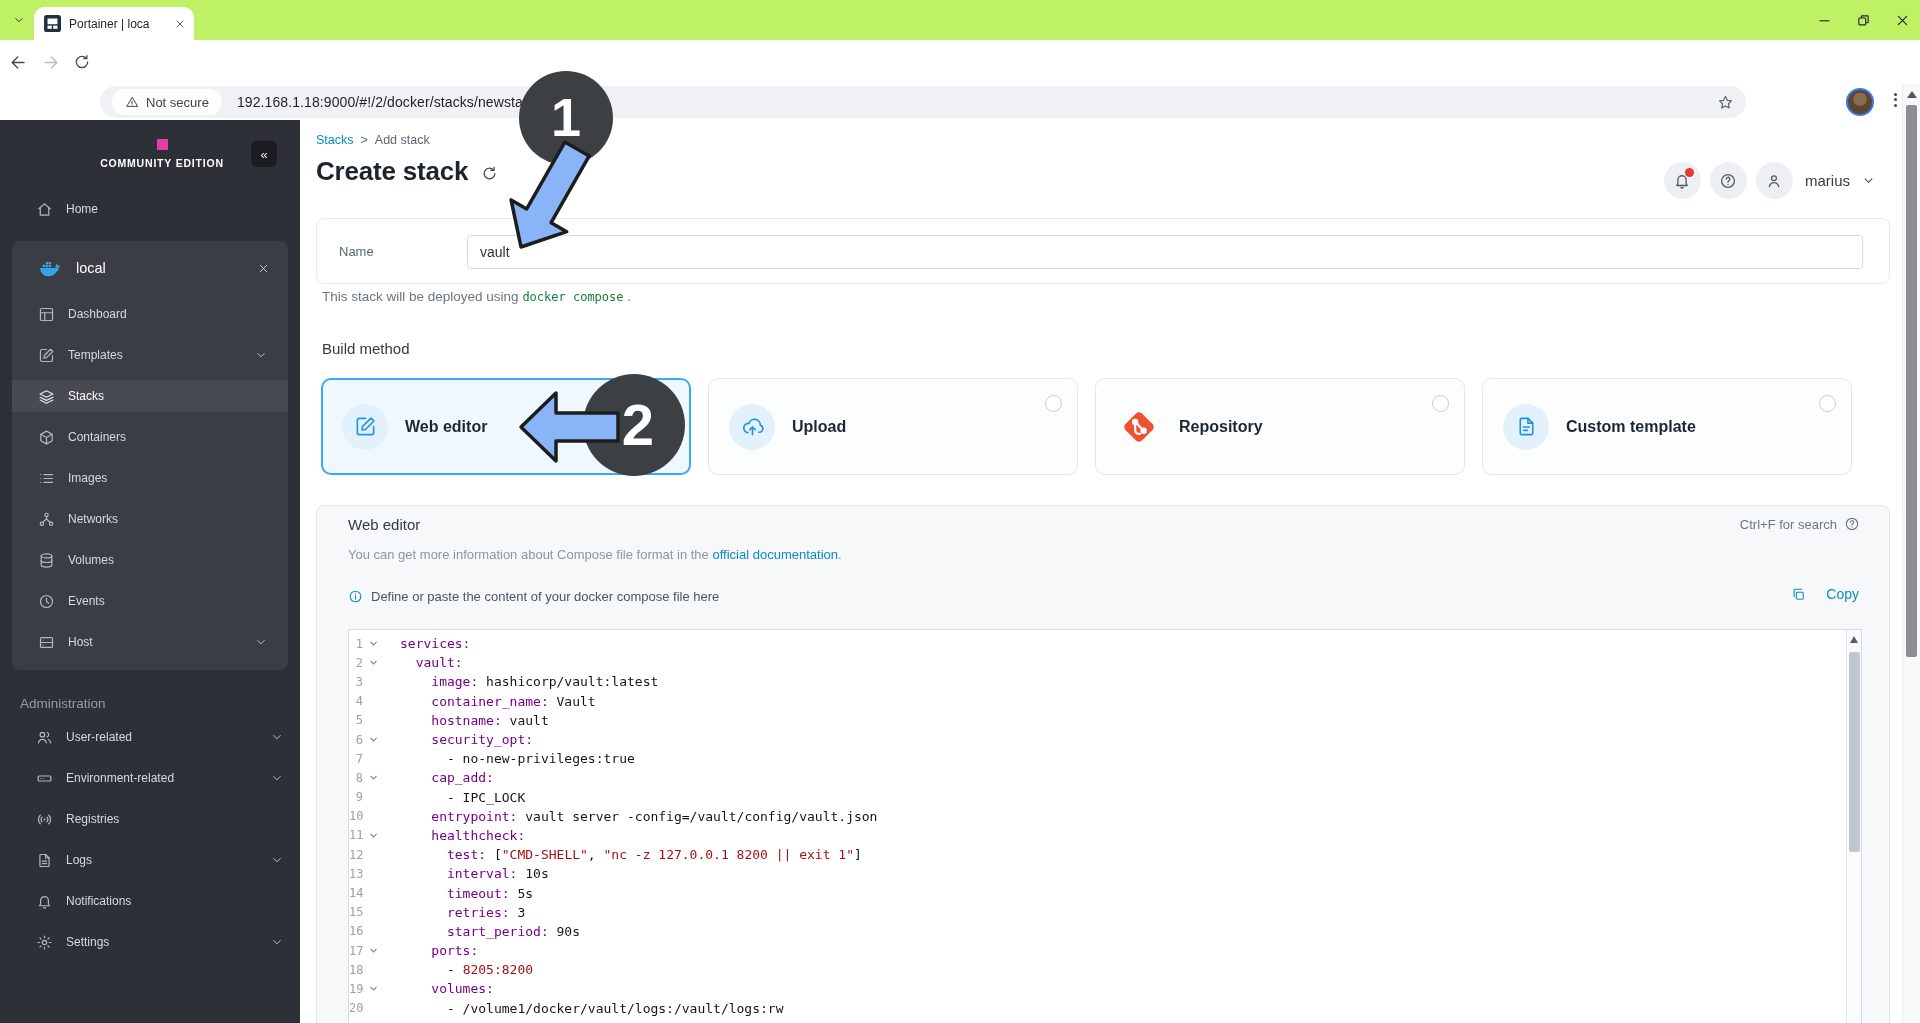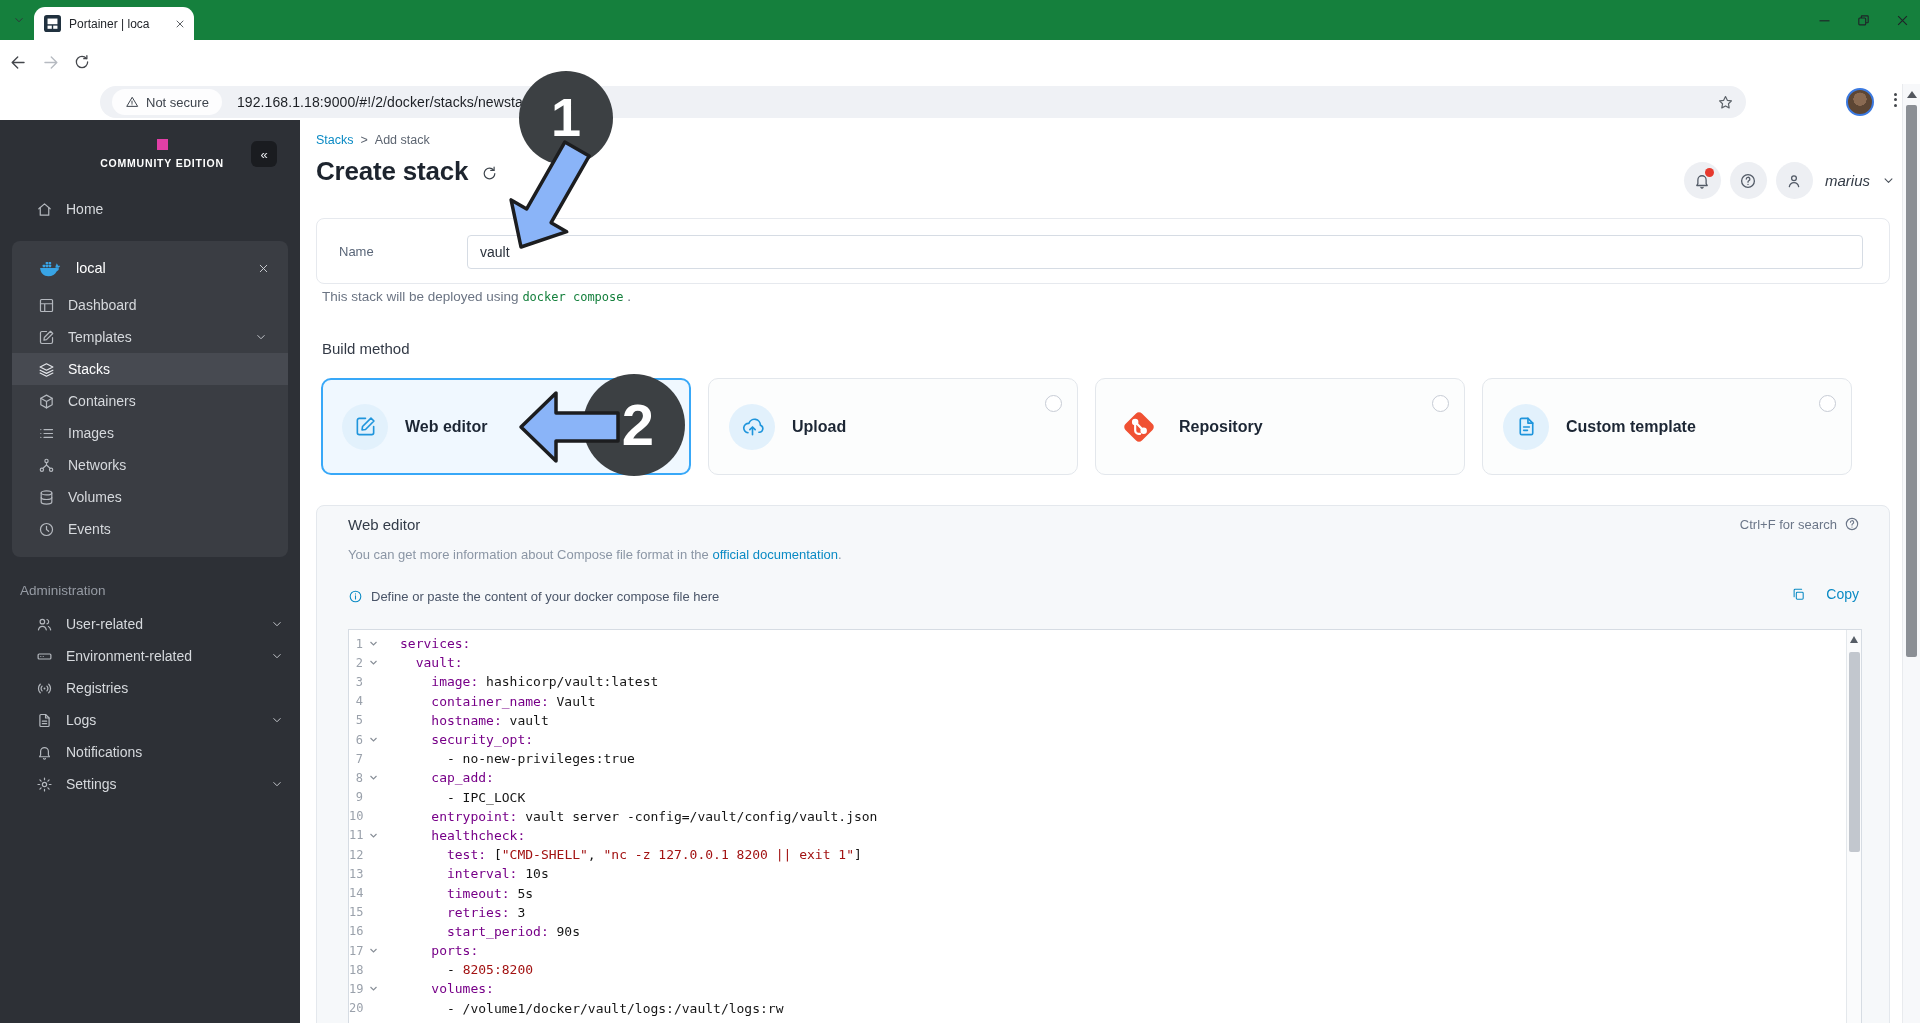--- a/index.html
+++ b/index.html
@@ -1,21 +1,21 @@
 <!DOCTYPE html>
 <html><head>
 <meta charset="utf-8">
 <style>
   * { margin:0; padding:0; box-sizing:border-box; }
   html,body { width:1920px; height:1023px; }
   body { font-family:"Liberation Sans", sans-serif; }
   .screen { position:relative; width:1920px; height:1023px; overflow:hidden; background:#fff; }
 
   
-  .tabstrip { position:absolute; left:0; top:0; right:0; height:40px; background:#15803d; }
+  .tabstrip { position:absolute; left:0; top:0; right:0; height:40px; background:#bef264; }
   .tabsearch { position:absolute; left:12px; top:13px; color:#30343b; }
   .tab { position:absolute; left:34px; top:7px; width:160px; height:33px; background:#fff; border-radius:11px 11px 0 0; display:flex; align-items:center; padding:0 8px 0 10px; gap:8px; }
   .tab-title { font-size:12px; color:#23262b; white-space:nowrap; overflow:hidden; flex:1; }
   .tab-close { color:#41444a; display:flex; }
   .win-controls { position:absolute; right:10px; top:0; height:40px; display:flex; align-items:center; gap:24px; color:#1f2328; }
   .toolbar { position:absolute; left:0; top:40px; right:0; height:44px; background:#fff; }
   .nav-btns { position:absolute; left:9px; top:0; height:44px; display:flex; align-items:center; gap:13px; }
   .nav-btns .b { color:#44474c; display:flex; }
   .nav-btns .b.dis { color:#b6bac1; }
   .urlbar { position:absolute; left:100px; top:46px; width:1646px; height:32px; background:#eff1f5; border-radius:16px; display:flex; align-items:center; padding:0 12px; }
@@ -33,39 +33,39 @@
 
   
   .sidebar { position:absolute; left:0; top:120px; width:300px; bottom:0; background:#2d3036; }
   .brand { padding:16px 0 0 22px; }
   .brand-title { font-size:27px; font-weight:800; color:#fff; letter-spacing:-.5px; }
   .brand-edition { display:flex; align-items:center; gap:7px; margin:3px 0 0 2px;flex-direction:column; }
   .brand-sq { width:11px; height:11px; background:#e23fa6; }
   .brand-ed-text { font-size:10.5px; font-weight:bold; color:#fff; letter-spacing:.8px; }
   .collapse-btn { position:absolute; left:251px; top:21px; width:26px; height:26px; background:#1a1c20; border-radius:6px; color:#e8eaee; font-size:13px; display:flex; align-items:center; justify-content:center; }
   .side-nav { margin-top:24px; }
-  .nav-item { display:flex; align-items:center; height:32px; padding:0 16px 0 36px; font-size:14px; color:#d6d9dd; }
+  .nav-item { display:flex; align-items:center; height:32px; padding:0 16px 0 36px; font-size:12px; color:#d6d9dd;margin-top:9px; }
   .nav-item .nav-ic { width:17px; height:17px; margin-right:13px; color:#b4b8be; flex:none; display:flex; }
   .nav-item .nav-chev { margin-left:auto; color:#c2c5ca; display:flex; }
   .nav-item.active { background:#474a51; color:#fdfdfe; }
   .nav-item.active .nav-ic { color:#e4e6ea; }
   .env-card { margin:16px 12px 0; background:#3a3d43; border-radius:8px; padding:6px 0 12px; }
   .env-head { display:flex; align-items:center; height:42px; padding:0 18px 0 26px; }
   .env-whale { width:23px; height:23px; color:#38a4e5; display:flex; }
   .env-name { margin-left:15px; font-size:14.5px; color:#fff; }
   .env-close { margin-left:auto; color:#d2d5da; display:flex; }
   .env-card .nav-item { padding-left:26px; padding-right:20px; }
   .admin-label { margin:26px 0 10px 20px; font-size:13.5px; color:#969ba4; }
 
   
   .main { position:absolute; left:300px; top:120px; right:18px; bottom:0; background:#fff; overflow:hidden; }
   .breadcrumb { position:absolute; left:16px; top:13px; font-size:12.5px; display:flex; gap:7px; }
   .bc-link { color:#0a8ac4; }
   .bc-sep, .bc-cur { color:#5d6571; }
-  .user-row { position:absolute; top:42px; right:6px; display:flex; align-items:center; gap:9px;font-style:italic; }
+  .user-row { position:absolute; top:42px; right:26px; display:flex; align-items:center; gap:9px; }
   .circ { width:37px; height:37px; border-radius:50%; background:#edeff3; display:flex; align-items:center; justify-content:center; color:#525a66; position:relative; }
   .bell-dot { position:absolute; top:6px; right:7px; width:9px; height:9px; border-radius:50%; background:#e6392e; }
   .username { font-size:15px; color:#333b46; margin-left:3px; }
   .user-chev { color:#49505a; display:flex; margin-left:2px; }
   .title-row { position:absolute; left:16px; top:36px; display:flex; align-items:center; gap:13px; }
   .page-title { font-size:26px; font-weight:600; color:#1d242e; letter-spacing:-.2px; }
   .refresh-ic { color:#40474f; display:flex; margin-top:4px; }
 
   .form-card { position:absolute; left:16px; top:98px; width:1574px; height:66px; background:#fff; border:1px solid #e6e9ee; border-radius:8px; }
   .form-label { position:absolute; left:22px; top:25px; font-size:13px; color:#5a6678; }
@@ -324,20 +324,34 @@
             <div class="nav-item">
     <span class="nav-ic">
                 <svg viewBox="0 0 24 24" width="17" height="17" fill="none" stroke="currentColor" stroke-width="1.7" stroke-linecap="round" stroke-linejoin="round">
                   <circle cx="12" cy="12" r="8.5"></circle>
                   <path d="M12 7.5V12l3 2.5"></path>
                 </svg>
               </span>
     <span class="nav-label">Events</span>
 
   </div>
+            <div class="nav-item">
+    <span class="nav-ic">
+                <svg viewBox="0 0 24 24" width="17" height="17" fill="none" stroke="currentColor" stroke-width="1.7" stroke-linecap="round" stroke-linejoin="round">
+                  <rect x="3.5" y="5" width="17" height="14" rx="1.5"></rect>
+                  <path d="M3.5 12h17M7 8.5h.01M7 15.5h.01"></path>
+                </svg>
+              </span>
+    <span class="nav-label">Host</span>
+    <span class="nav-chev">
+                <svg viewBox="0 0 24 24" width="14" height="14" fill="none" stroke="currentColor" stroke-width="1.7" stroke-linecap="round" stroke-linejoin="round">
+                  <path d="M6.5 9.5 12 15l5.5-5.5"></path>
+                </svg>
+              </span>
+  </div>
           </div>
       </div>
       <div class="admin-label">Administration</div>
       <div id="admin-items">
           <div class="nav-item">
     <span class="nav-ic">
               <svg viewBox="0 0 24 24" width="17" height="17" fill="none" stroke="currentColor" stroke-width="1.7" stroke-linecap="round" stroke-linejoin="round">
                 <circle cx="9" cy="8" r="3.2"></circle>
                 <path d="M3.5 19.5c.6-3 2.8-4.8 5.5-4.8s4.9 1.8 5.5 4.8"></path>
                 <path d="M15.5 5a3.2 3.2 0 0 1 0 6.2M17.5 14.9c1.7.8 2.8 2.4 3.2 4.6"></path>

